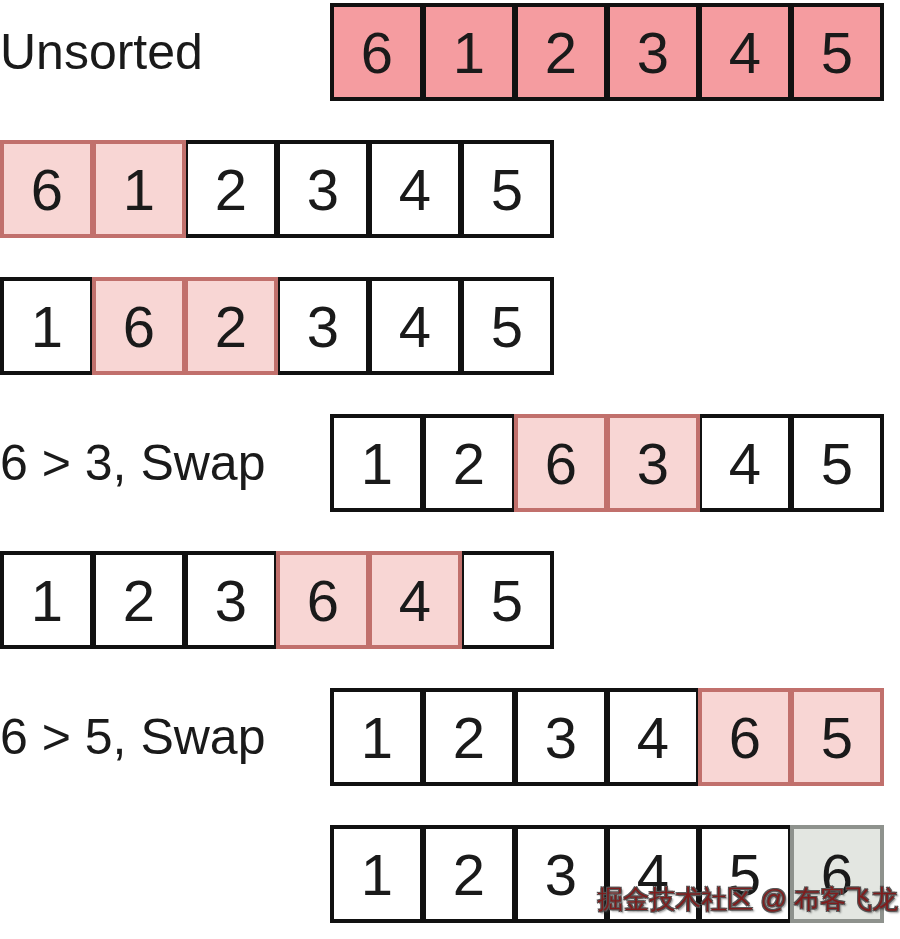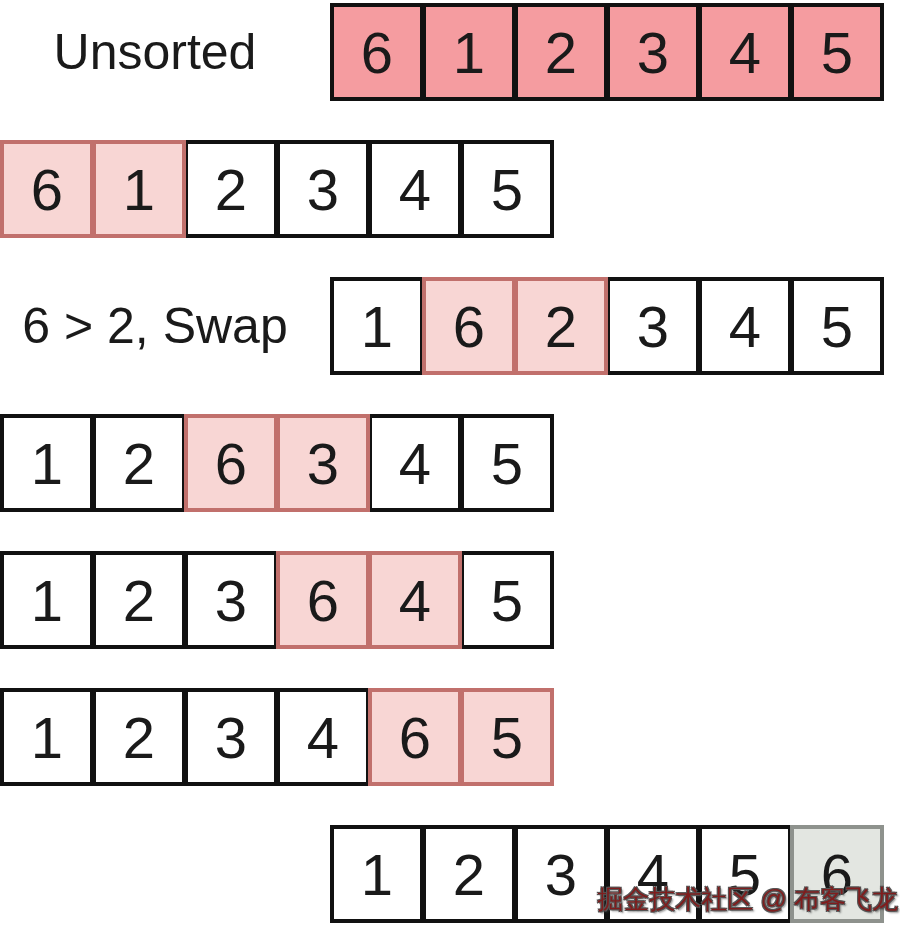--- a/index.html
+++ b/index.html
@@ -16,21 +16,21 @@
   }
   .row {
     display: flex;
     align-items: center;
     height: 98px;
     margin-bottom: 39px;
   }
   .label {
     width: 330px;
     flex: 0 0 330px;
-    text-align: center;
+    text-align: left;
     font-size: 50px;
     color: #1a1a1a;
     padding-right: 20px;
     white-space: nowrap;
   }
   .array {
     display: flex;
   }
   .cell {
     width: 94px;
@@ -100,32 +100,32 @@
       <div class="cell swap">6</div>
       <div class="cell swap">1</div>
       <div class="cell">2</div>
       <div class="cell">3</div>
       <div class="cell">4</div>
       <div class="cell">5</div>
     </div>
   </div>
 
   <div class="row">
-    <div class="label">6 &gt; 2, Swap</div>
     <div class="array">
       <div class="cell">1</div>
       <div class="cell swap">6</div>
       <div class="cell swap">2</div>
       <div class="cell">3</div>
       <div class="cell">4</div>
       <div class="cell">5</div>
     </div>
   </div>
 
   <div class="row">
+    <div class="label">6 &gt; 3, Swap</div>
     <div class="array">
       <div class="cell">1</div>
       <div class="cell">2</div>
       <div class="cell swap">6</div>
       <div class="cell swap">3</div>
       <div class="cell">4</div>
       <div class="cell">5</div>
     </div>
   </div>
 
@@ -134,20 +134,21 @@
       <div class="cell">1</div>
       <div class="cell">2</div>
       <div class="cell">3</div>
       <div class="cell swap">6</div>
       <div class="cell swap">4</div>
       <div class="cell">5</div>
     </div>
   </div>
 
   <div class="row">
+    <div class="label">6 &gt; 5, Swap</div>
     <div class="array">
       <div class="cell">1</div>
       <div class="cell">2</div>
       <div class="cell">3</div>
       <div class="cell">4</div>
       <div class="cell swap">6</div>
       <div class="cell swap">5</div>
     </div>
   </div>
 

